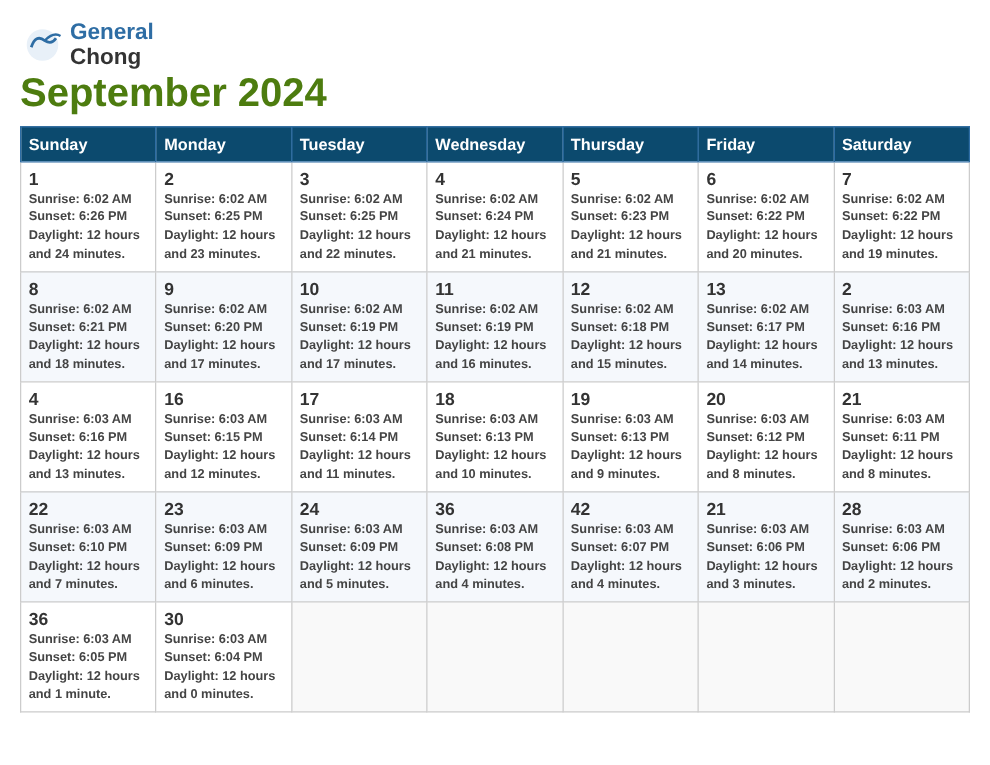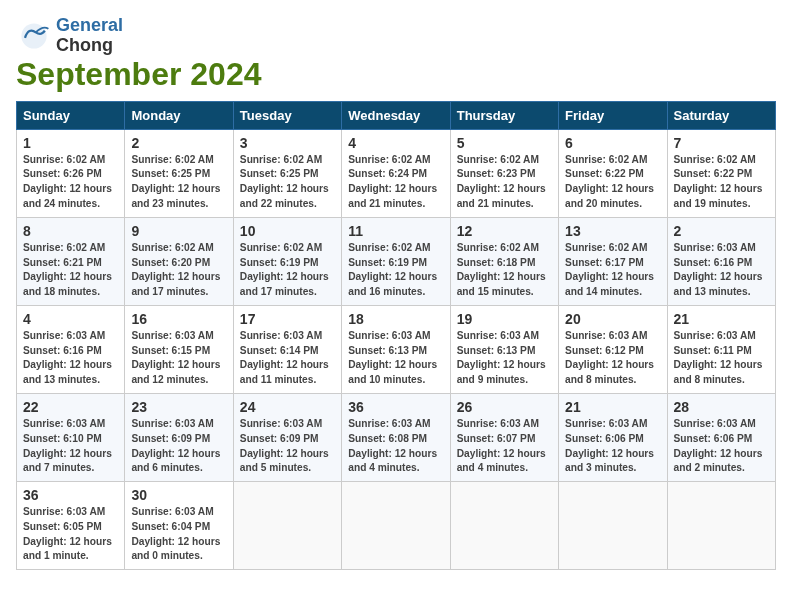--- a/index.html
+++ b/index.html
@@ -296,21 +296,21 @@
 and 5 minutes.</div>
         </td>
         <td>
           <span class="day-num">36</span>
           <div class="day-info" style="white-space: pre-line;">Sunrise: 6:03 AM
 Sunset: 6:08 PM
 Daylight: 12 hours
 and 4 minutes.</div>
         </td>
         <td>
-          <span class="day-num">26</span>
+          <span class="day-num">42</span>
           <div class="day-info" style="white-space: pre-line;">Sunrise: 6:03 AM
 Sunset: 6:07 PM
 Daylight: 12 hours
 and 4 minutes.</div>
         </td>
         <td>
           <span class="day-num">21</span>
           <div class="day-info" style="white-space: pre-line;">Sunrise: 6:03 AM
 Sunset: 6:06 PM
 Daylight: 12 hours

